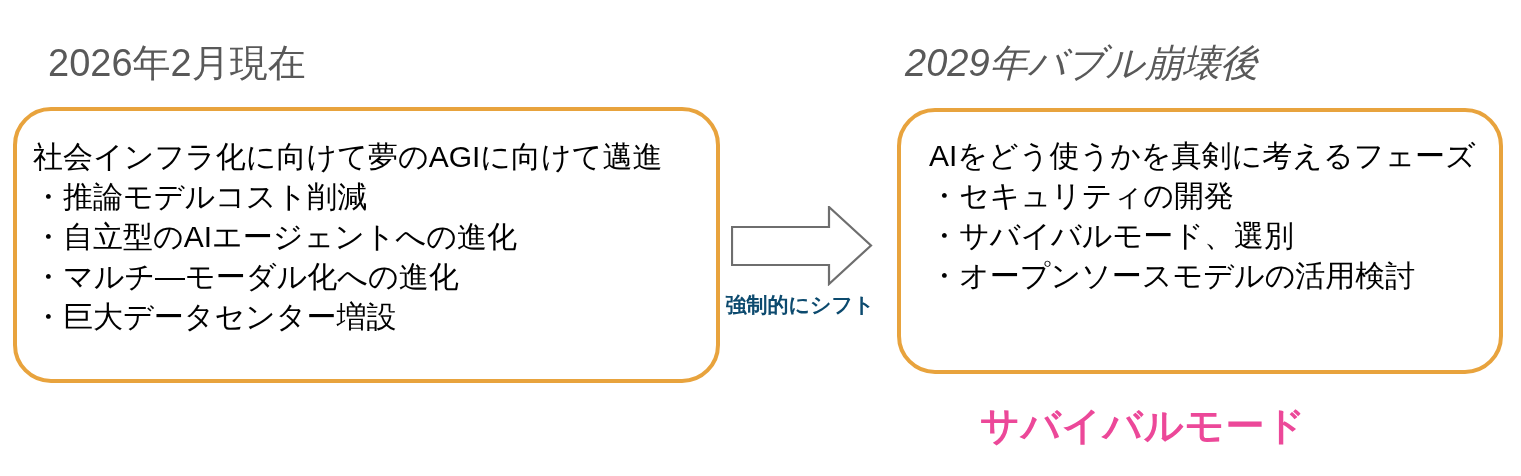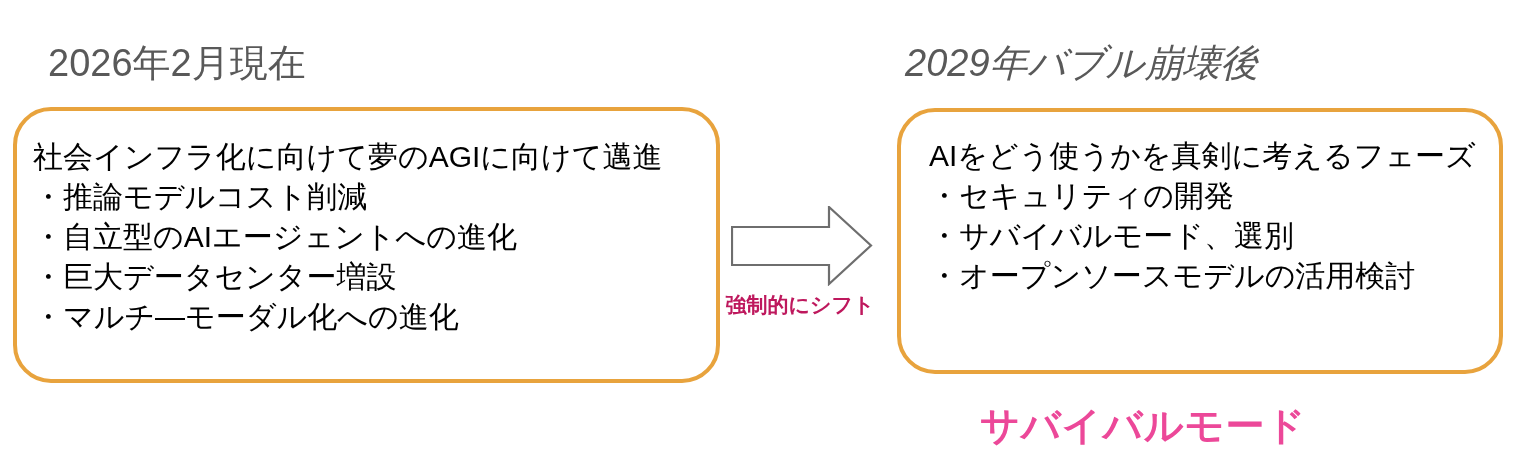--- a/index.html
+++ b/index.html
@@ -55,21 +55,21 @@
     left: 731px; top: 206px;
     width: 142px; height: 80px;
   }
   .shift-label {
     position: absolute;
     left: 724px; top: 291px;
     width: 152px;
     text-align: center;
     font-size: 21px;
     font-weight: bold;
-    color: #be185d;
+    color: #0c4a6e;
     white-space: nowrap;
   }
   .survival-caption {
     position: absolute;
     left: 980px; top: 399px;
     font-size: 39px;
     font-weight: bold;
     color: #ec4899;
     letter-spacing: 1px;
     white-space: nowrap;
@@ -81,22 +81,22 @@
 <div class="canvas">
 
   <div class="phase-title left">2026年2月現在</div>
 
   <div class="phase-title right">2029年バブル崩壊後</div>
 
   <div class="rounded-box left">
     <div class="box-line">社会インフラ化に向けて夢のAGIに向けて邁進</div>
     <div class="box-line">・推論モデルコスト削減</div>
     <div class="box-line">・自立型のAIエージェントへの進化</div>
+    <div class="box-line">・マルチ—モーダル化への進化</div>
     <div class="box-line">・巨大データセンター増設</div>
-    <div class="box-line">・マルチ—モーダル化への進化</div>
   </div>
 
   <svg class="shift-arrow" viewBox="0 0 142 80" xmlns="http://www.w3.org/2000/svg">
     <polygon points="1,21 98,21 98,1 140,39.5 98,78 98,59 1,59" fill="#FFFFFF" stroke="#6E6E6E" stroke-width="2.2" stroke-linejoin="miter"></polygon>
   </svg>
 
   <div class="shift-label">強制的にシフト</div>
 
   <div class="rounded-box right">
     <div class="box-line">AIをどう使うかを真剣に考えるフェーズ</div>

